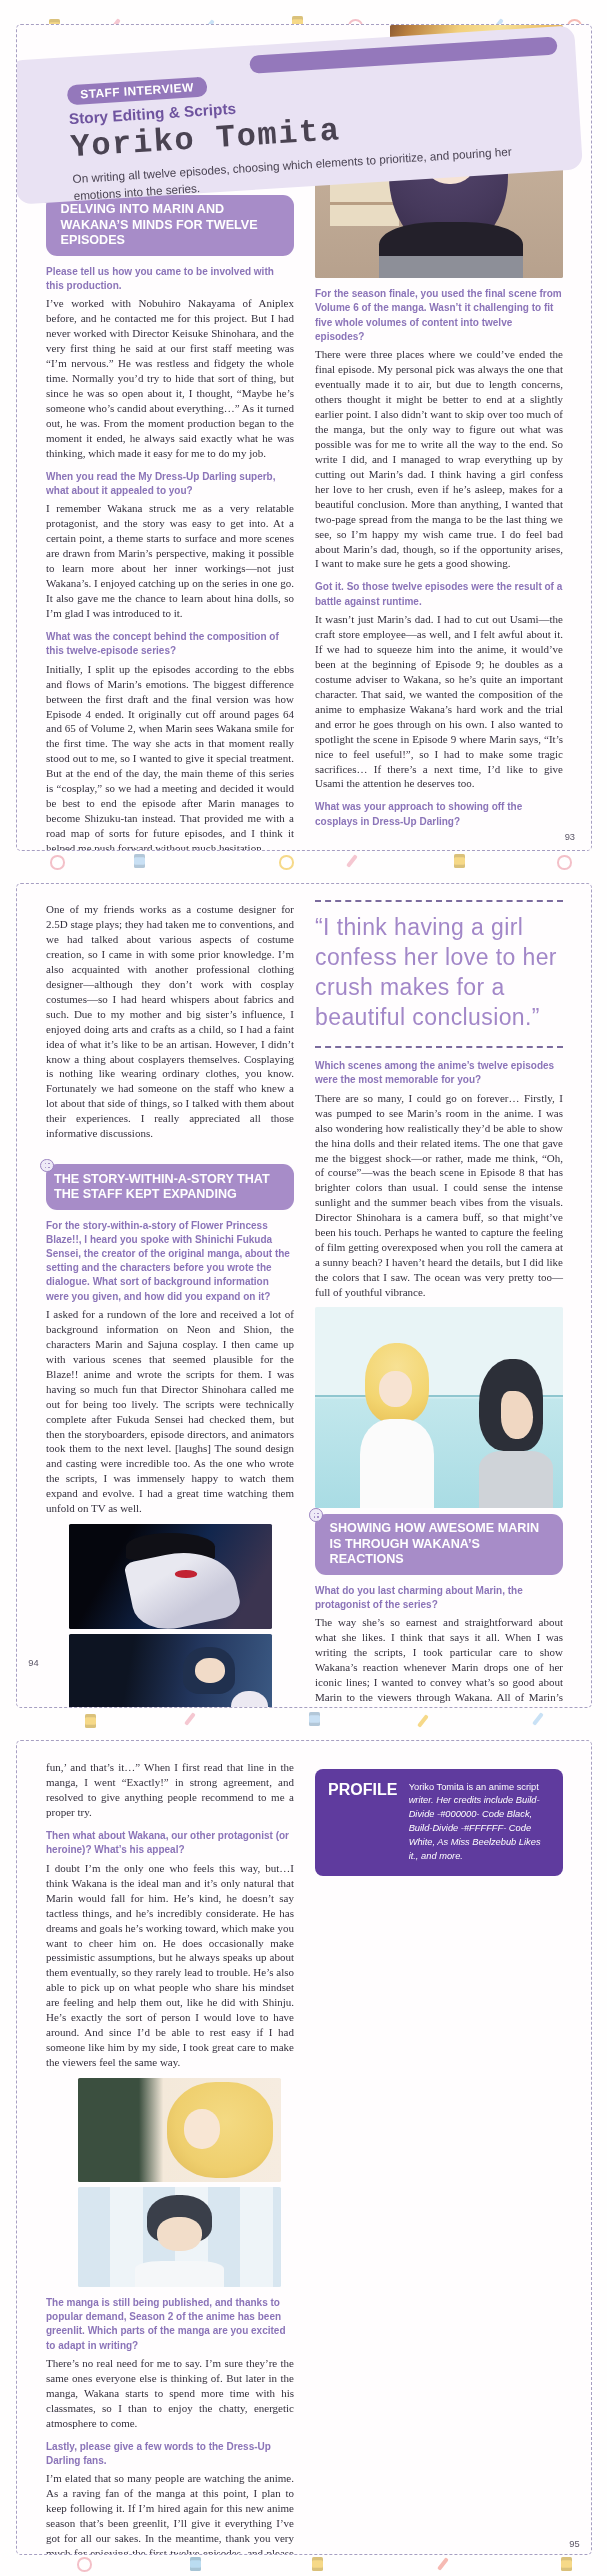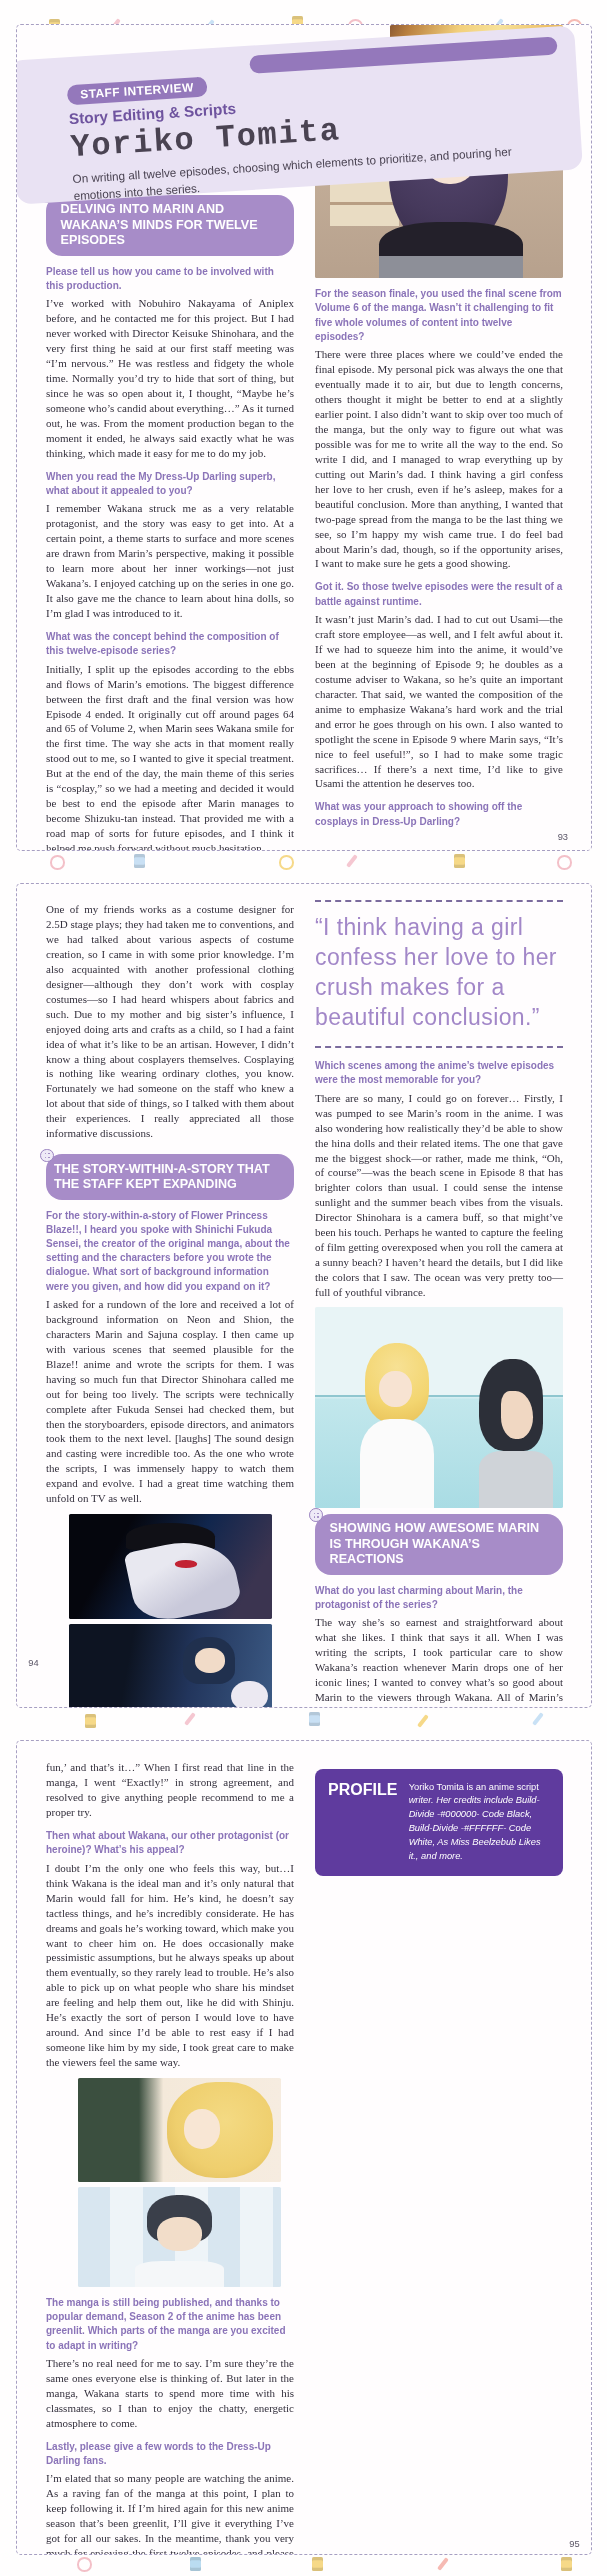--- a/index.html
+++ b/index.html
@@ -18,21 +18,21 @@
                   background:#9478bb;}
   .header-inner{position:absolute;left:57px;top:27.5px;width:486px;}
   .staff-badge{display:inline-block;background:#9478bb;color:#fff;font-weight:700;font-size:12px;
                padding:3.2px 13px;border-radius:9.7px;letter-spacing:0.4px;}
   .role{margin-top:4.9px;color:#6f549f;font-weight:700;font-size:15.4px;}
   .name{margin-top:1.6px;font-family:"Liberation Mono",monospace;font-weight:700;font-size:32px;
         color:#4a4352;letter-spacing:1.6px;}
   .tagline{margin-top:4.9px;font-size:11.7px;font-weight:500;color:#4a4352;line-height:1.4;width:454px;}
   
   .sec{position:relative;background:#a78cc8;color:#fff;font-weight:700;font-size:12.6px;
-       line-height:1.22;padding:7.3px 9.7px 7.3px 14.6px;border-radius:16px;margin:3.2px 0 8px 0;}
+       line-height:1.22;padding:7.3px 9.7px 7.3px 14.6px;border-radius:11px;margin:3.2px 0 8px 0;}
   .btn-ic{position:absolute;left:-5.7px;top:-5.7px;width:13.8px;height:13.8px;border-radius:50%;
           background:#efeaf7;border:1.6px solid #9a83c0;box-sizing:border-box;}
   .btn-ic i{position:absolute;width:1.6px;height:1.6px;border-radius:50%;background:#9a83c0;}
   .btn-ic i:nth-child(1){left:3.2px;top:3.2px;}.btn-ic i:nth-child(2){right:3.2px;top:3.2px;}
   .btn-ic i:nth-child(3){left:3.2px;bottom:3.2px;}.btn-ic i:nth-child(4){right:3.2px;bottom:3.2px;}
   .q{margin:9px 0 3.2px 0;font-weight:700;font-size:10px;line-height:1.42;color:#8b74b8;}
   .a{font-family:"Liberation Serif",serif;font-size:11px;line-height:1.36;color:#34303d;
      text-align:justify;margin:0 0 3.2px 0;}
   .pagenum{position:absolute;font-size:9.3px;color:#5a5566;}
   
@@ -132,28 +132,28 @@
         <span class="s" style="right:30%;top:9%;width:7%;height:7%;background:#8e2532;border-radius:50%;"></span>
         <span class="s" style="left:26%;bottom:0;width:58%;height:30%;background:linear-gradient(180deg,#23202a 60%,#8d8f98 60%);border-radius:40% 40% 0 0;"></span>
       </div>
       <div class="q">For the season finale, you used the final scene from Volume 6 of the manga. Wasn’t it challenging to fit five whole volumes of content into twelve episodes?</div>
       <p class="a">There were three places where we could’ve ended the final episode. My personal pick was always the one that eventually made it to air, but due to length concerns, others thought it might be better to end at a slightly earlier point. I also didn’t want to skip over too much of the manga, but the only way to figure out what was possible was for me to write all the way to the end. So write I did, and I managed to wrap everything up by cutting out Marin’s dad. I think having a girl confess her love to her crush, even if he’s asleep, makes for a beautiful conclusion. More than anything, I wanted that two-page spread from the manga to be the last thing we see, so I’m happy my wish came true. I do feel bad about Marin’s dad, though, so if the opportunity arises, I want to make sure he gets a good showing.</p>
       <div class="q">Got it. So those twelve episodes were the result of a battle against runtime.</div>
       <p class="a">It wasn’t just Marin’s dad. I had to cut out Usami—the craft store employee—as well, and I felt awful about it. If we had to squeeze him into the anime, it would’ve been at the beginning of Episode 9; he doubles as a costume adviser to Wakana, so he’s quite an important character. That said, we wanted the composition of the anime to emphasize Wakana’s hard work and the trial and error he goes through on his own. I also wanted to spotlight the scene in Episode 9 where Marin says, “It’s nice to feel useful!”, so I had to make some tragic sacrifices… If there’s a next time, I’d like to give Usami the attention he deserves too.</p>
       <div class="q">What was your approach to showing off the cosplays in Dress-Up Darling?</div>
     </div>
 
-    <span class="pagenum" style="right:23px;bottom:8px;">93</span>
+    <span class="pagenum" style="right:16px;bottom:8px;">93</span>
   </section>
 
   <section class="page" id="page2">
 
     <div class="col" style="left:29px;top:18px;">
       <p class="a">One of my friends works as a costume designer for 2.5D stage plays; they had taken me to conventions, and we had talked about various aspects of costume creation, so I came in with some prior knowledge. I’m also acquainted with another professional clothing designer—although they don’t work with cosplay costumes—so I had heard whispers about fabrics and such. Due to my mother and big sister’s influence, I enjoyed doing arts and crafts as a child, so I had a faint idea of what it’s like to be an artisan. However, I didn’t know a thing about cosplayers themselves. Cosplaying is nothing like wearing ordinary clothes, you know. Fortunately we had someone on the staff who knew a lot about that side of things, so I talked with them about their experiences. I really appreciated all those informative discussions.</p>
-      <div class="sec" style="margin-top:13px;padding-left:8px;">
+      <div class="sec" style="margin-top:23px;padding-left:8px;">
         <span class="btn-ic">
             <i></i>
             <i></i>
             <i></i>
             <i></i>
           </span>
         <span>THE STORY-WITHIN-A-STORY THAT THE STAFF KEPT EXPANDING</span>
       </div>
       <div class="q">For the story-within-a-story of Flower Princess Blaze!!, I heard you spoke with Shinichi Fukuda Sensei, the creator of the original manga, about the setting and the characters before you wrote the dialogue. What sort of background information were you given, and how did you expand on it?</div>
       <p class="a">I asked for a rundown of the lore and received a lot of background information on Neon and Shion, the characters Marin and Sajuna cosplay. I then came up with various scenes that seemed plausible for the Blaze!! anime and wrote the scripts for them. I was having so much fun that Director Shinohara called me out for being too lively. The scripts were technically complete after Fukuda Sensei had checked them, but then the storyboarders, episode directors, and animators took them to the next level. [laughs] The sound design and casting were incredible too. As the one who wrote the scripts, I was immensely happy to watch them expand and evolve. I had a great time watching them unfold on TV as well.</p>

